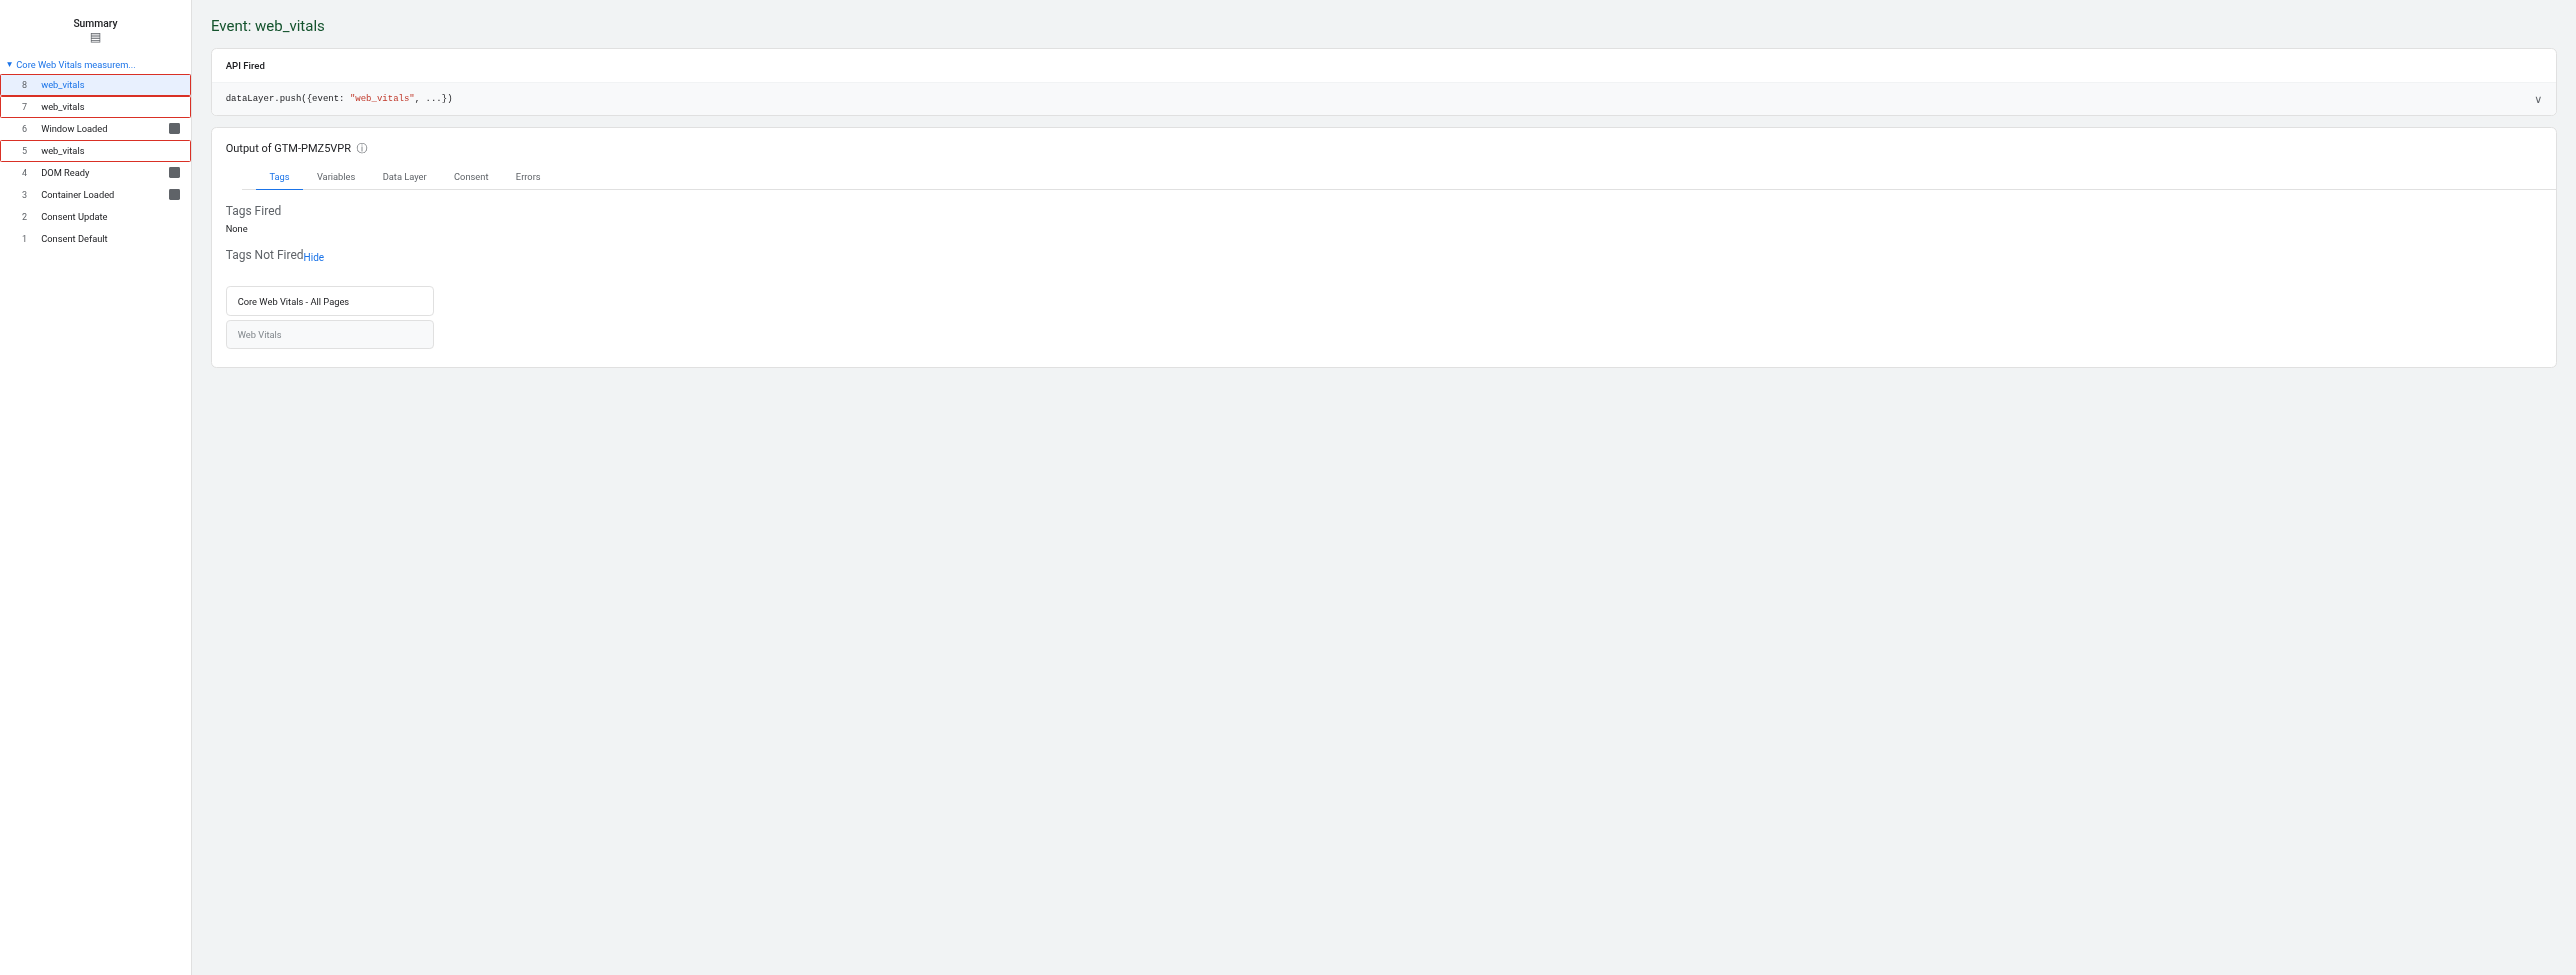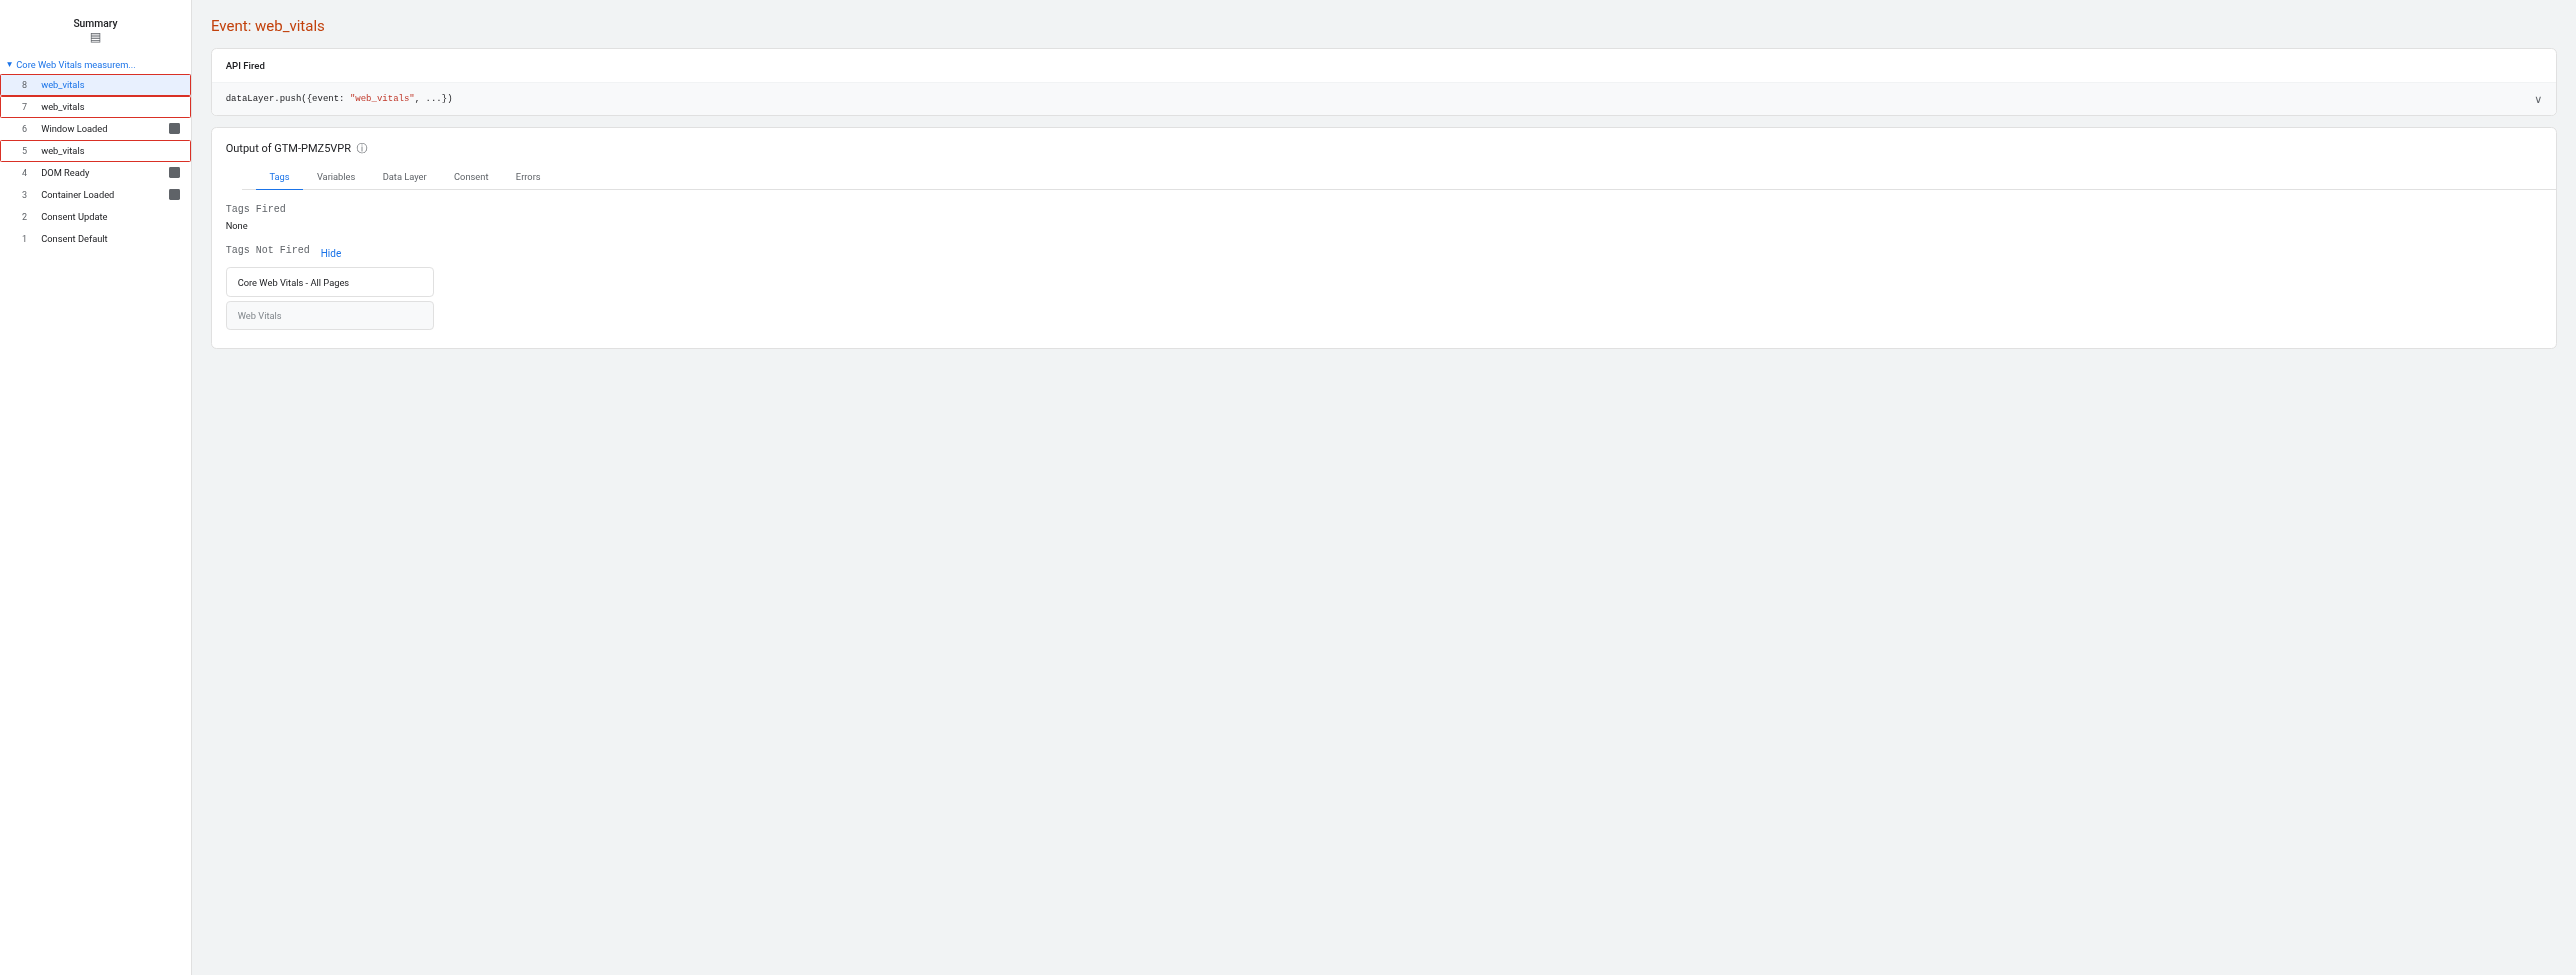--- a/index.html
+++ b/index.html
@@ -96,21 +96,21 @@
     
     .main {
       flex: 1;
       overflow-y: auto;
       padding: 16.5px 19px;
       background: #f1f3f4;
     }
     .page-title {
       font-size: 15px;
       font-weight: 400;
-      color: #c2410c;
+      color: #14532d;
       margin-bottom: 13.7px;
     }
 
     
     .card {
       background: #fff;
       border-radius: 5.5px;
       margin-bottom: 11px;
       border: 0.7px solid #e0e0e0;
       overflow: hidden;
@@ -181,35 +181,33 @@
     .tab.active {
       color: #1a73e8;
       border-bottom: 1.4px solid #1a73e8;
     }
 
     
     .tags-content {
       padding: 13.7px 13.7px;
     }
     .section-label {
-      font-size: 10px;
+      font-size: 12px;
       color: #5f6368;
       margin-bottom: 5.5px;
-      font-family: Liberation Mono, monospace;
     }
     .none-text {
       font-size: 9.3px;
       color: #202124;
       margin-bottom: 13.7px;
     }
     .tags-not-fired-row {
       display: flex;
       align-items: center;
-      gap: 11px;
-      margin-bottom: 6px;
+      margin-bottom: 19px;
     }
     .hide-link {
       color: #1a73e8;
       font-size: 10px;
       cursor: pointer;
     }
     .tag-card {
       border: 0.7px solid #e0e0e0;
       border-radius: 4.1px;
       padding: 8.2px 11px;

